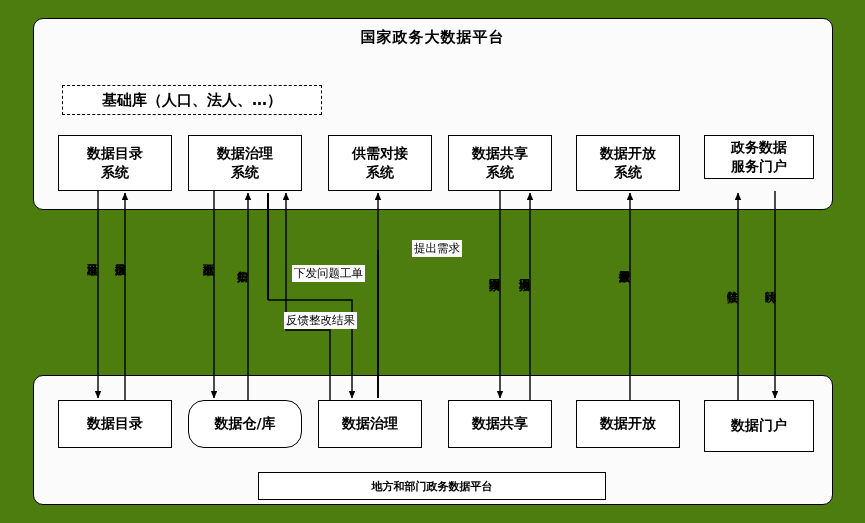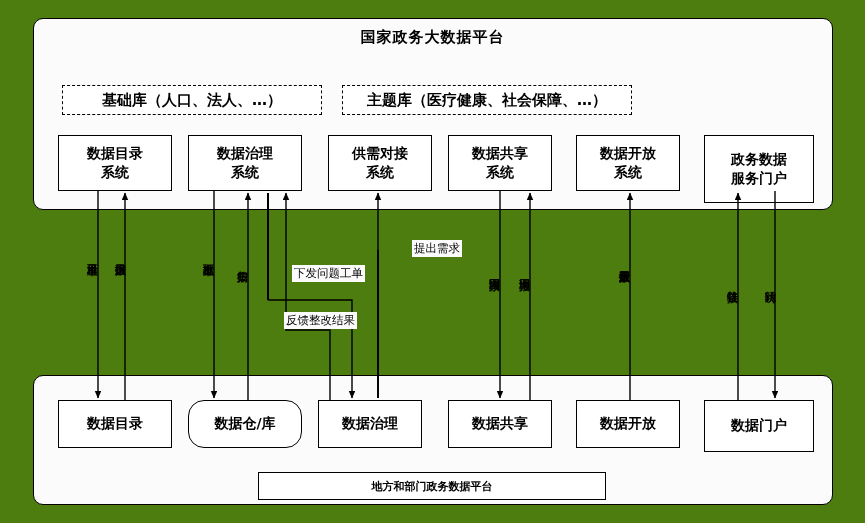--- a/index.html
+++ b/index.html
@@ -138,21 +138,20 @@
 </head>
 <body>
 
 <div id="stage">
 
   <div class="panel" id="top-panel"></div>
 
   <div class="title" id="platform-title">国家政务大数据平台</div>
 
   <div class="lib-box" style="left:62px; top:85px; width:260px; height:30px;">基础库（人口、法人、…）</div>
-  <div class="lib-box" style="left:342px; top:85px; width:290px; height:30px;">主题库（医疗健康、社会保障、…）</div>
 
   <div class="sys-box" style="left:58px; top:135px; width:114px; height:56px;">
     <span>数据目录</span>
     <span>系统</span>
   </div>
   <div class="sys-box" style="left:188px; top:135px; width:114px; height:56px;">
     <span>数据治理</span>
     <span>系统</span>
   </div>
   <div class="sys-box" style="left:328px; top:135px; width:104px; height:56px;">
@@ -160,21 +159,21 @@
     <span>系统</span>
   </div>
   <div class="sys-box" style="left:448px; top:135px; width:104px; height:56px;">
     <span>数据共享</span>
     <span>系统</span>
   </div>
   <div class="sys-box" style="left:576px; top:135px; width:104px; height:56px;">
     <span>数据开放</span>
     <span>系统</span>
   </div>
-  <div class="sys-box" style="left:704px; top:135px; width:110px; height:68px;">
+  <div class="sys-box" style="left:704px; top:135px; width:110px; height:44px;">
     <span>政务数据</span>
     <span>服务门户</span>
   </div>
 
   <div class="panel" id="bottom-panel"></div>
 
   <div class="bottom-box" style="left:58px; top:400px; width:114px; height:48px;">数据目录</div>
   <div class="bottom-box" style="left:188px; top:400px; width:114px; height:48px;border-radius:16px;">数据仓/库</div>
   <div class="bottom-box" style="left:318px; top:400px; width:104px; height:48px;">数据治理</div>
   <div class="bottom-box" style="left:448px; top:400px; width:104px; height:48px;">数据共享</div>

